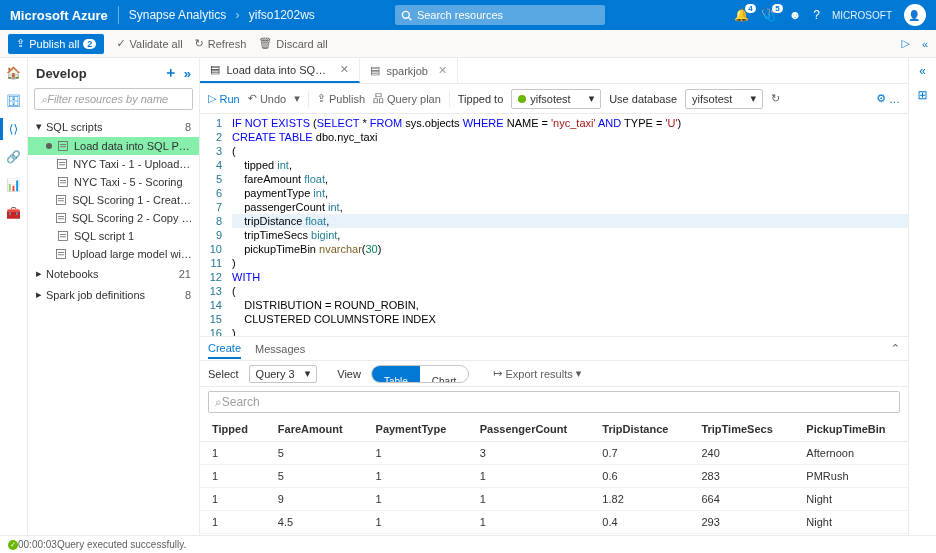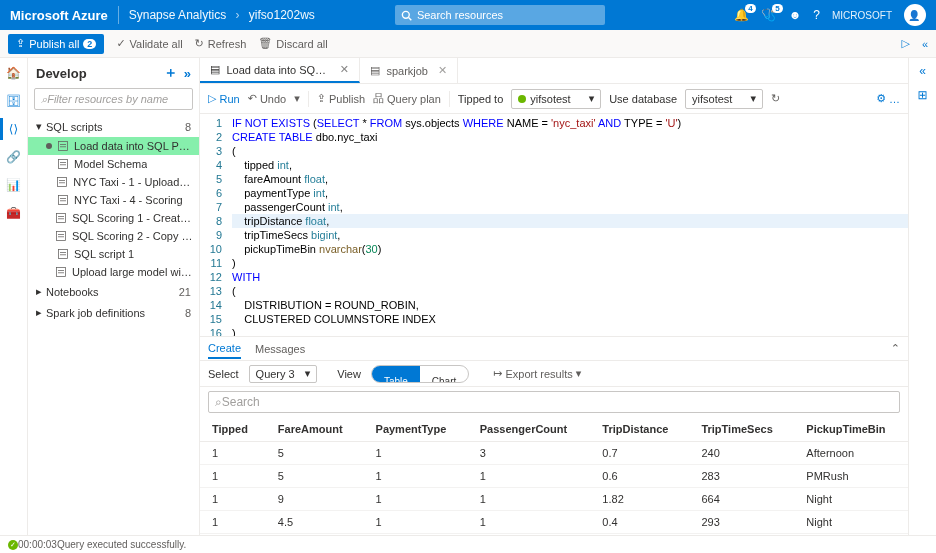--- a/index.html
+++ b/index.html
@@ -169,37 +169,29 @@
             <path d="M4 6h8M4 9h8" stroke="#605e5c"></path>
           </svg>
           <span>Load data into SQL Pool</span>
         </div>
         <div class="li">
           <span class="dot"></span>
           <svg width="12" height="12" viewBox="0 0 16 16">
             <rect x="2" y="2" width="12" height="12" fill="none" stroke="#605e5c"></rect>
             <path d="M4 6h8M4 9h8" stroke="#605e5c"></path>
           </svg>
-          <span>Model Schema</span>
-        </div>
-        <div class="li">
-          <span class="dot"></span>
-          <svg width="12" height="12" viewBox="0 0 16 16">
-            <rect x="2" y="2" width="12" height="12" fill="none" stroke="#605e5c"></rect>
-            <path d="M4 6h8M4 9h8" stroke="#605e5c"></path>
-          </svg>
           <span>NYC Taxi - 1 - Upload model</span>
         </div>
         <div class="li">
           <span class="dot"></span>
           <svg width="12" height="12" viewBox="0 0 16 16">
             <rect x="2" y="2" width="12" height="12" fill="none" stroke="#605e5c"></rect>
             <path d="M4 6h8M4 9h8" stroke="#605e5c"></path>
           </svg>
-          <span>NYC Taxi - 4 - Scoring</span>
+          <span>NYC Taxi - 5 - Scoring</span>
         </div>
         <div class="li">
           <span class="dot"></span>
           <svg width="12" height="12" viewBox="0 0 16 16">
             <rect x="2" y="2" width="12" height="12" fill="none" stroke="#605e5c"></rect>
             <path d="M4 6h8M4 9h8" stroke="#605e5c"></path>
           </svg>
           <span>SQL Scoring 1 - Create model table</span>
         </div>
         <div class="li">

